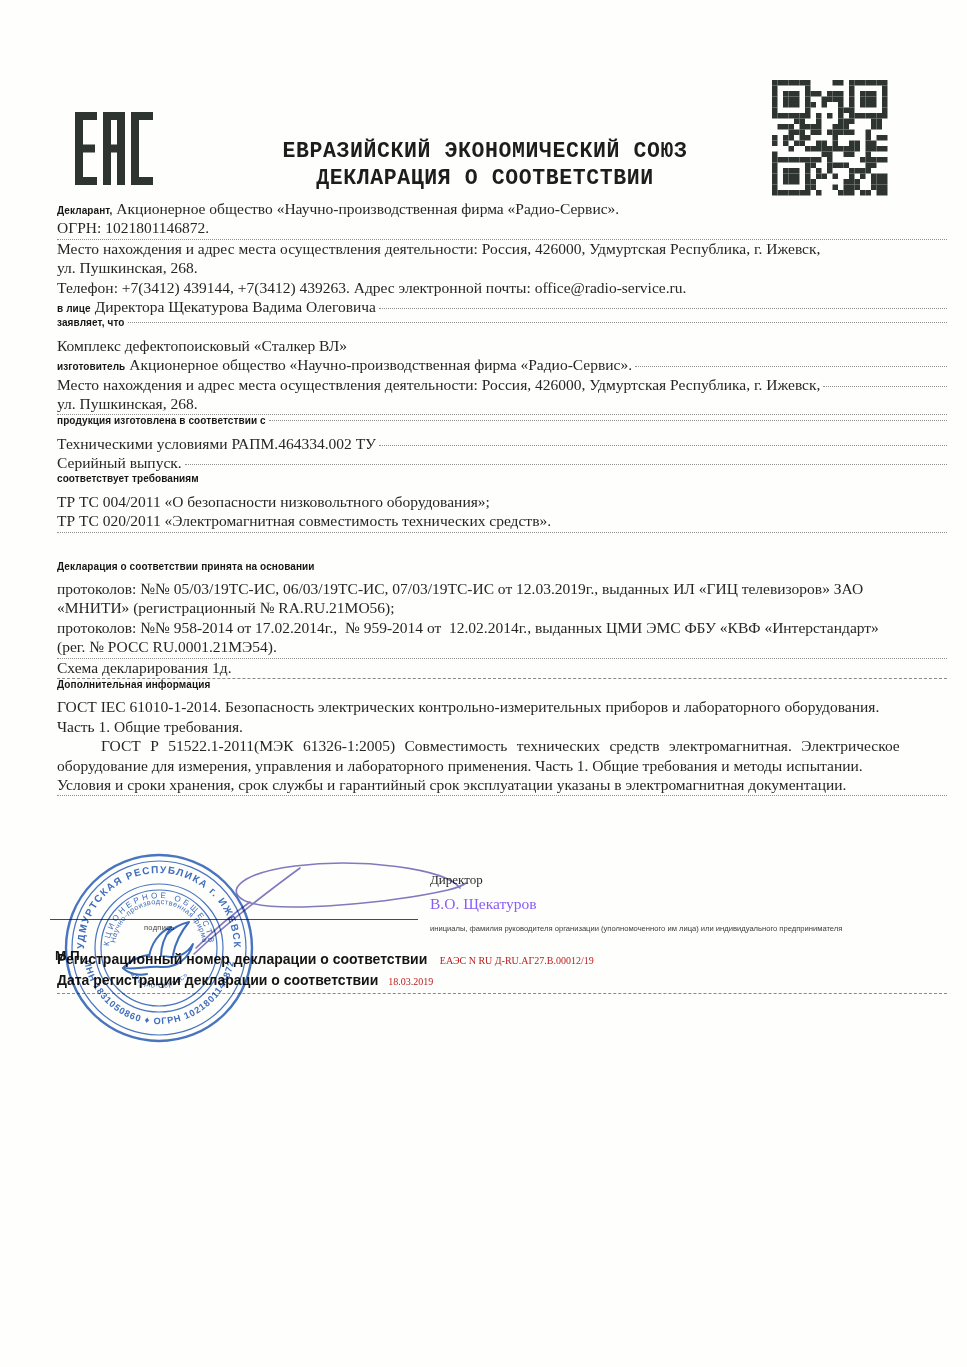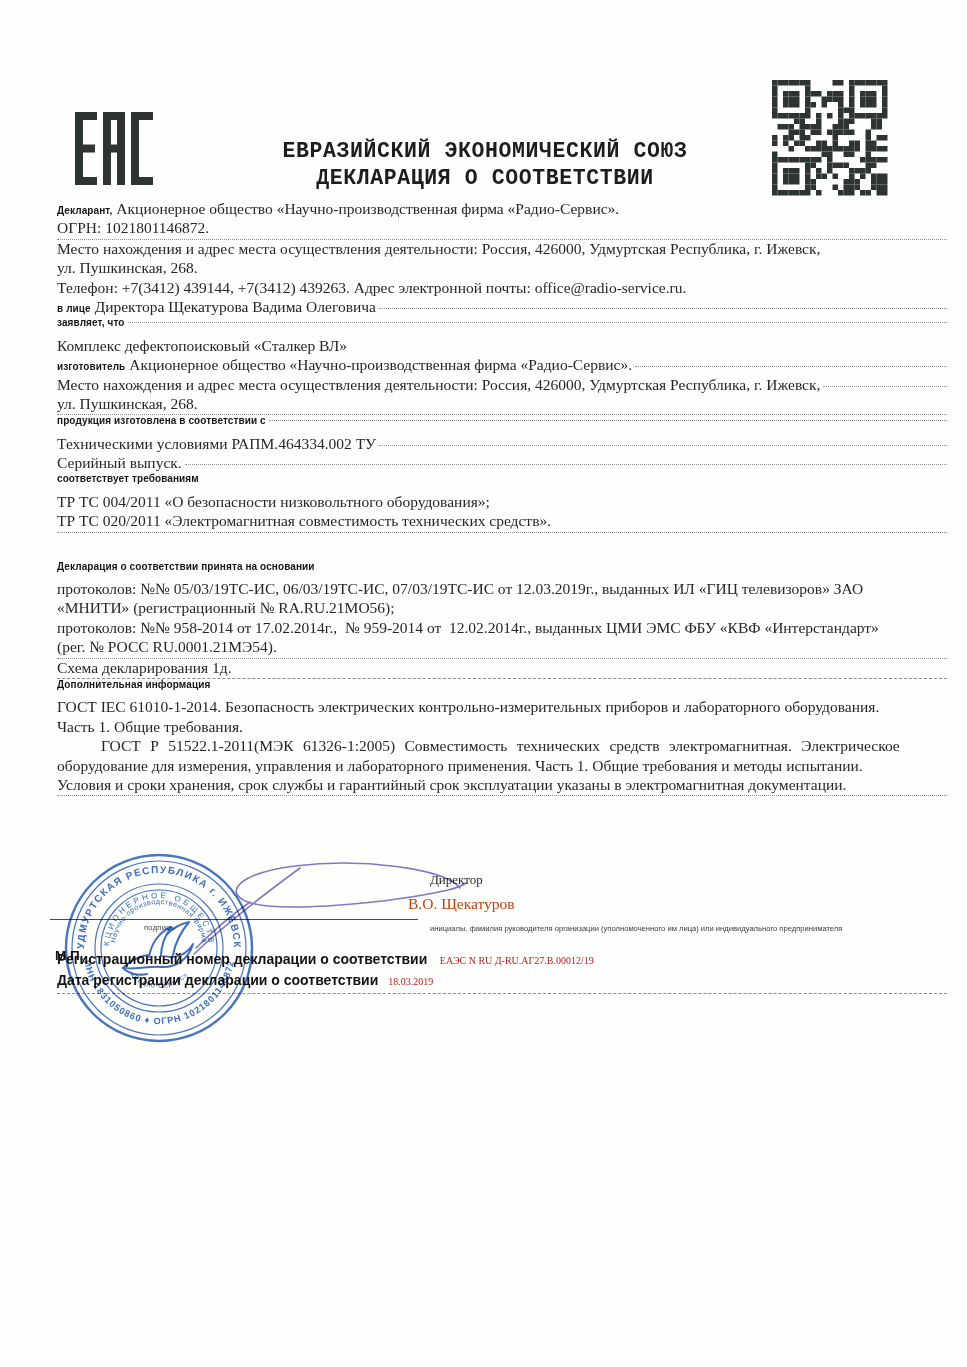--- a/index.html
+++ b/index.html
@@ -31,21 +31,21 @@
   .line.u-dots{border-bottom:1.6px dotted #8f8f8f;}
   .line.u-dash{border-bottom:1.6px dashed #8a8a8a;}
   .line.justify .txt{word-spacing:5.5px;margin-left:44px;}
   .uv{border-bottom:1.6px dotted #8f8f8f;}
   .sig-line{position:absolute;left:50px;top:919px;width:368px;height:0;border-top:1.3px solid #4a4a4a;}
   .sig-caption{
     position:absolute;left:144px;top:923px;
     font-family:"Liberation Sans", sans-serif;font-size:7.5px;color:#444;letter-spacing:0.3px;
   }
   .director-title{position:absolute;left:430px;top:872px;font-size:13px;color:#2a2a2a;}
-  .director-name{position:absolute;left:408px;top:895px;font-size:15.5px;color:#c2410c;}
+  .director-name{position:absolute;left:430px;top:895px;font-size:15.5px;color:#8b5cf6;}
   .initials-caption{
     position:absolute;left:430px;top:924px;width:470px;
     font-family:"Liberation Sans", sans-serif;font-size:7.6px;color:#3a3a3a;
   }
   .mp{
     position:absolute;left:55px;top:928px;
     font-family:"Liberation Sans", sans-serif;font-weight:bold;font-size:13.5px;color:#161616;margin-top:20px;
   }
   .reg-row{position:absolute;left:57px;display:flex;align-items:baseline;white-space:pre;}
   .reg-row .lbl{font-family:"Liberation Sans", sans-serif;font-weight:bold;font-size:14px;color:#141414;}

